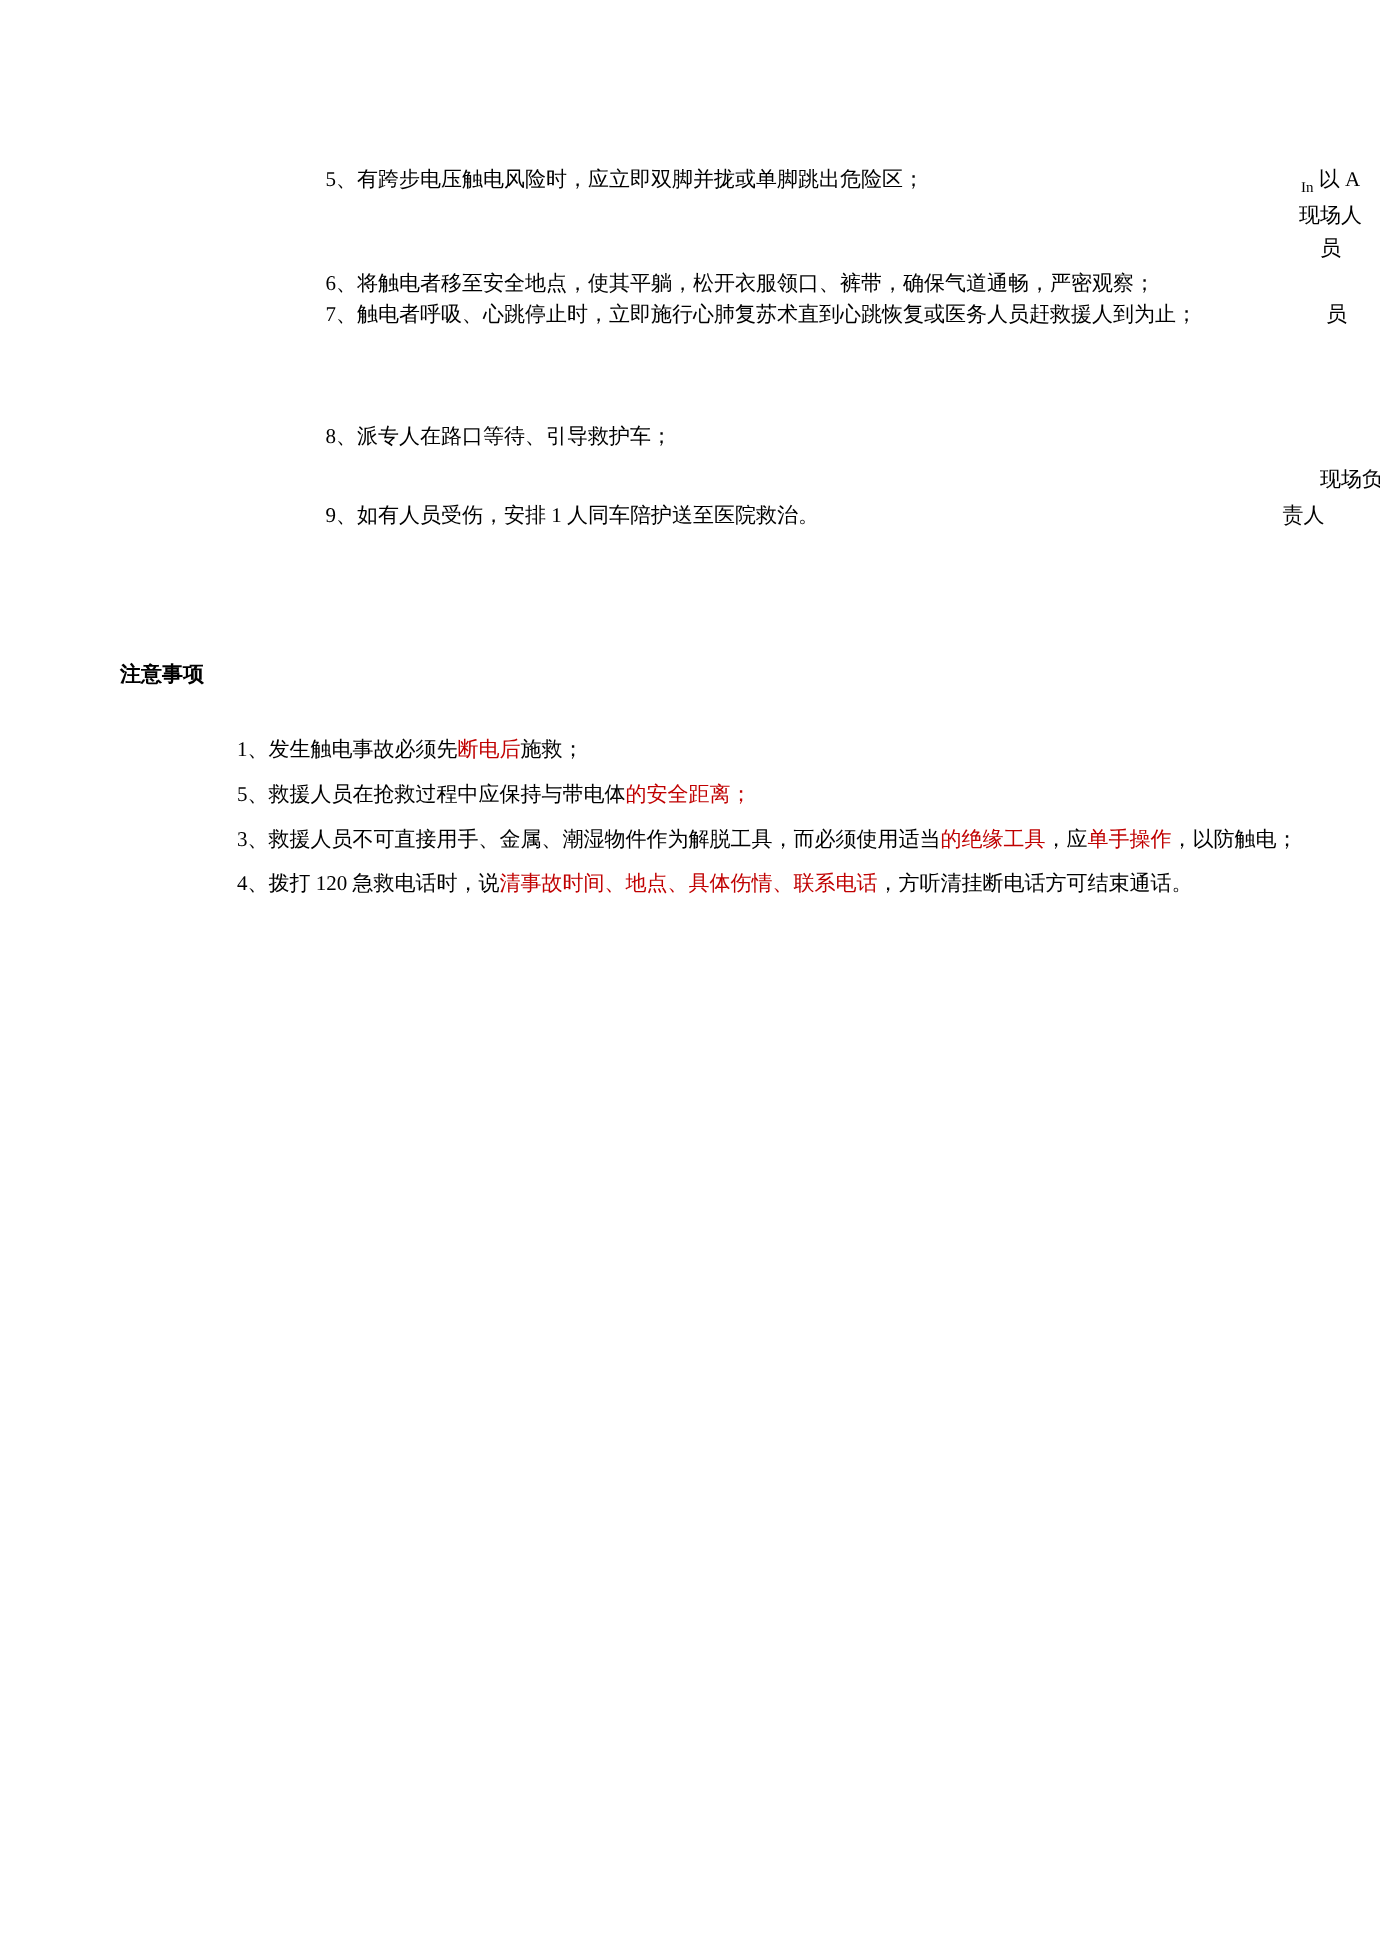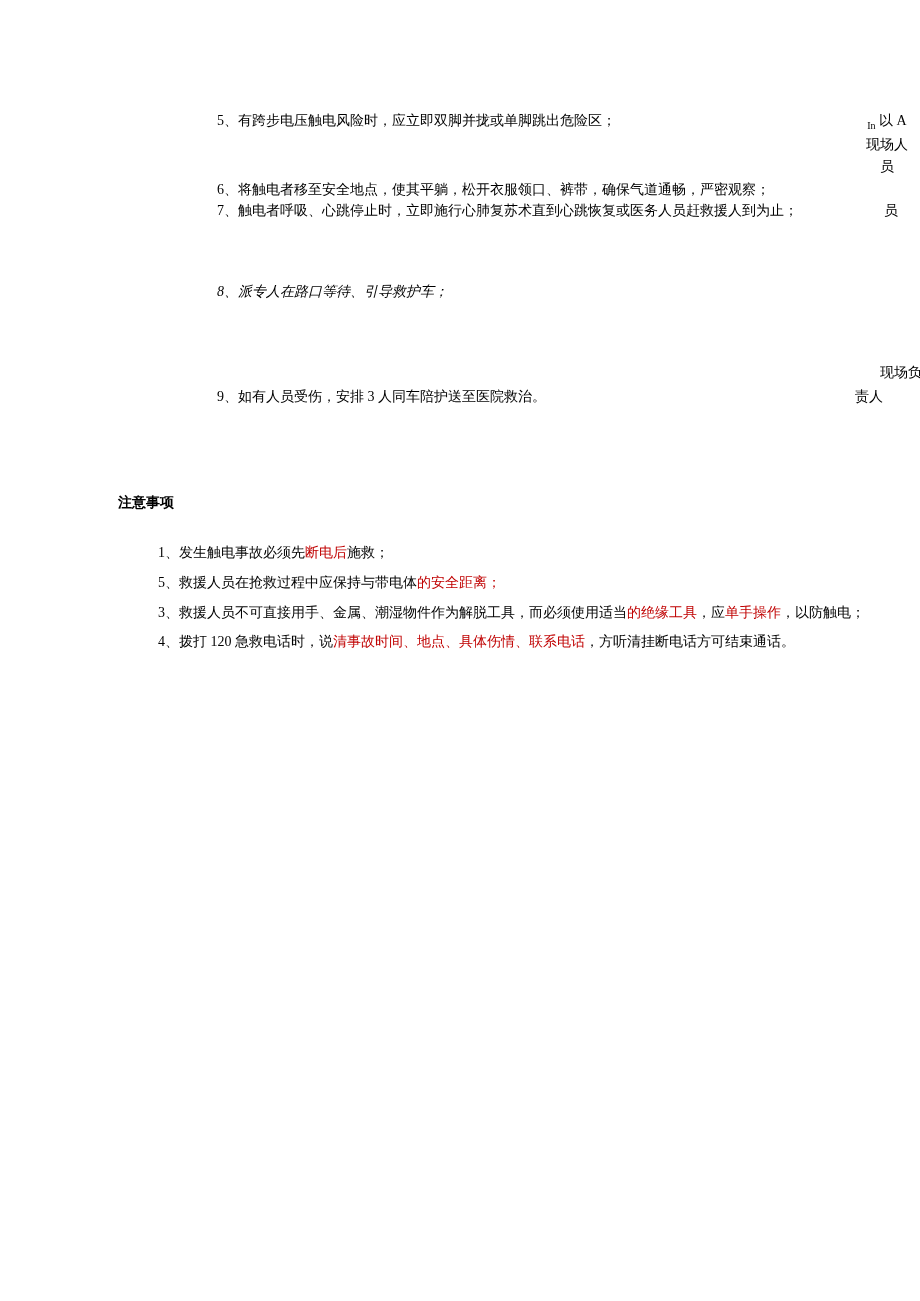--- a/index.html
+++ b/index.html
@@ -56,21 +56,21 @@
     }
     .note9a {
       top: -24px;
       right: -2px;
     }
     .note9b {
       top: 0;
       right: 37px;
     }
     .section-title {
-      padding-left: 118px;
+      padding-left: 80px;
       font-weight: bold;
       margin-top: 85px;
       margin-bottom: 28px;
       font-size: 14px;
     }
     .notes {
       padding-left: 158px;
       padding-right: 0;
     }
     .note-line {
@@ -97,27 +97,27 @@
 
   <div class="row tight">
     <span class="row-text">6、</span><span class="row-text">将触电者移至安全地点，使其平躺，松开衣服领口、裤带，确保气道通畅，严密观察；</span>
   </div>
 
   <div class="row" style="margin-bottom:60px;">
     <span class="row-text">7、</span><span class="row-text">触电者呼吸、心跳停止时，立即施行心肺复苏术直到心跳恢复或医务人员赶救援人到为止；</span>
     <span class="side-note note7">员</span>
   </div>
 
-  <div class="row" style="margin-bottom:84px;font-style:italic;">
+  <div class="row" style="margin-bottom:32px;">
     <span class="row-text">8、</span><span class="row-text">派专人在路口等待、引导救护车；</span>
   </div>
 
   <div class="row" style="margin-bottom:0;">
     <span class="side-note note9a">现场负</span>
-    <span class="row-text">9、</span><span class="row-text">如有人员受伤，安排 3 人同车陪护送至医院救治。</span>
+    <span class="row-text">9、</span><span class="row-text">如有人员受伤，安排 1 人同车陪护送至医院救治。</span>
     <span class="side-note note9b">责人</span>
   </div>
 
 </div>
 
 <div class="section-title">注意事项</div>
 
 <div class="notes">
   <div class="note-line">
     <span>1、发生触电事故必须先</span><span class="red">断电后</span><span>施救；</span>

